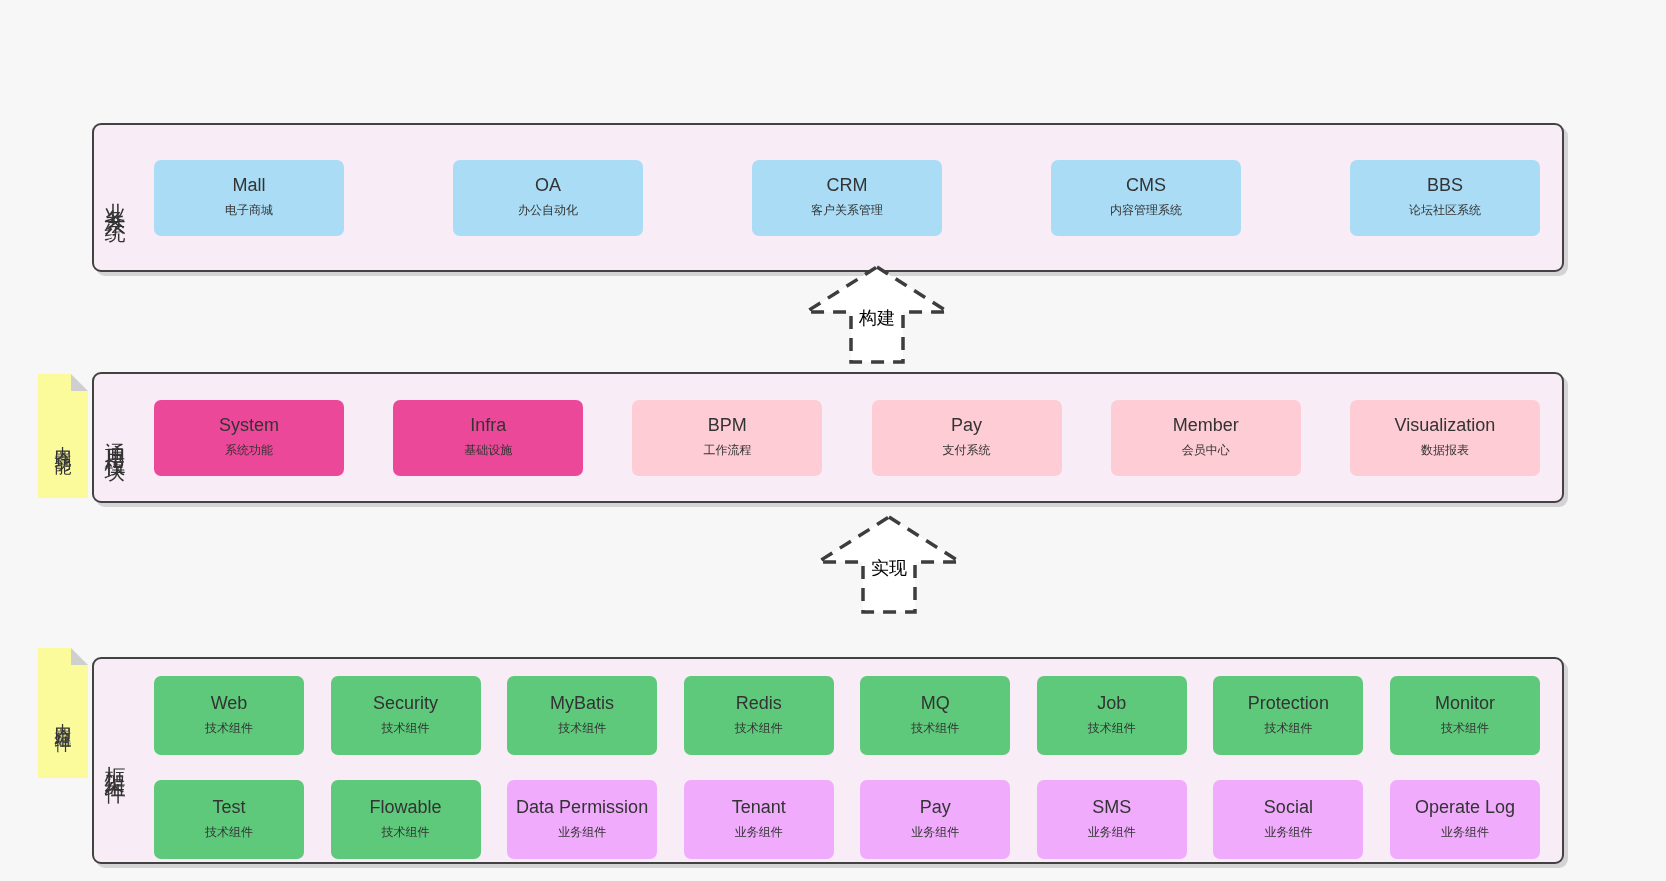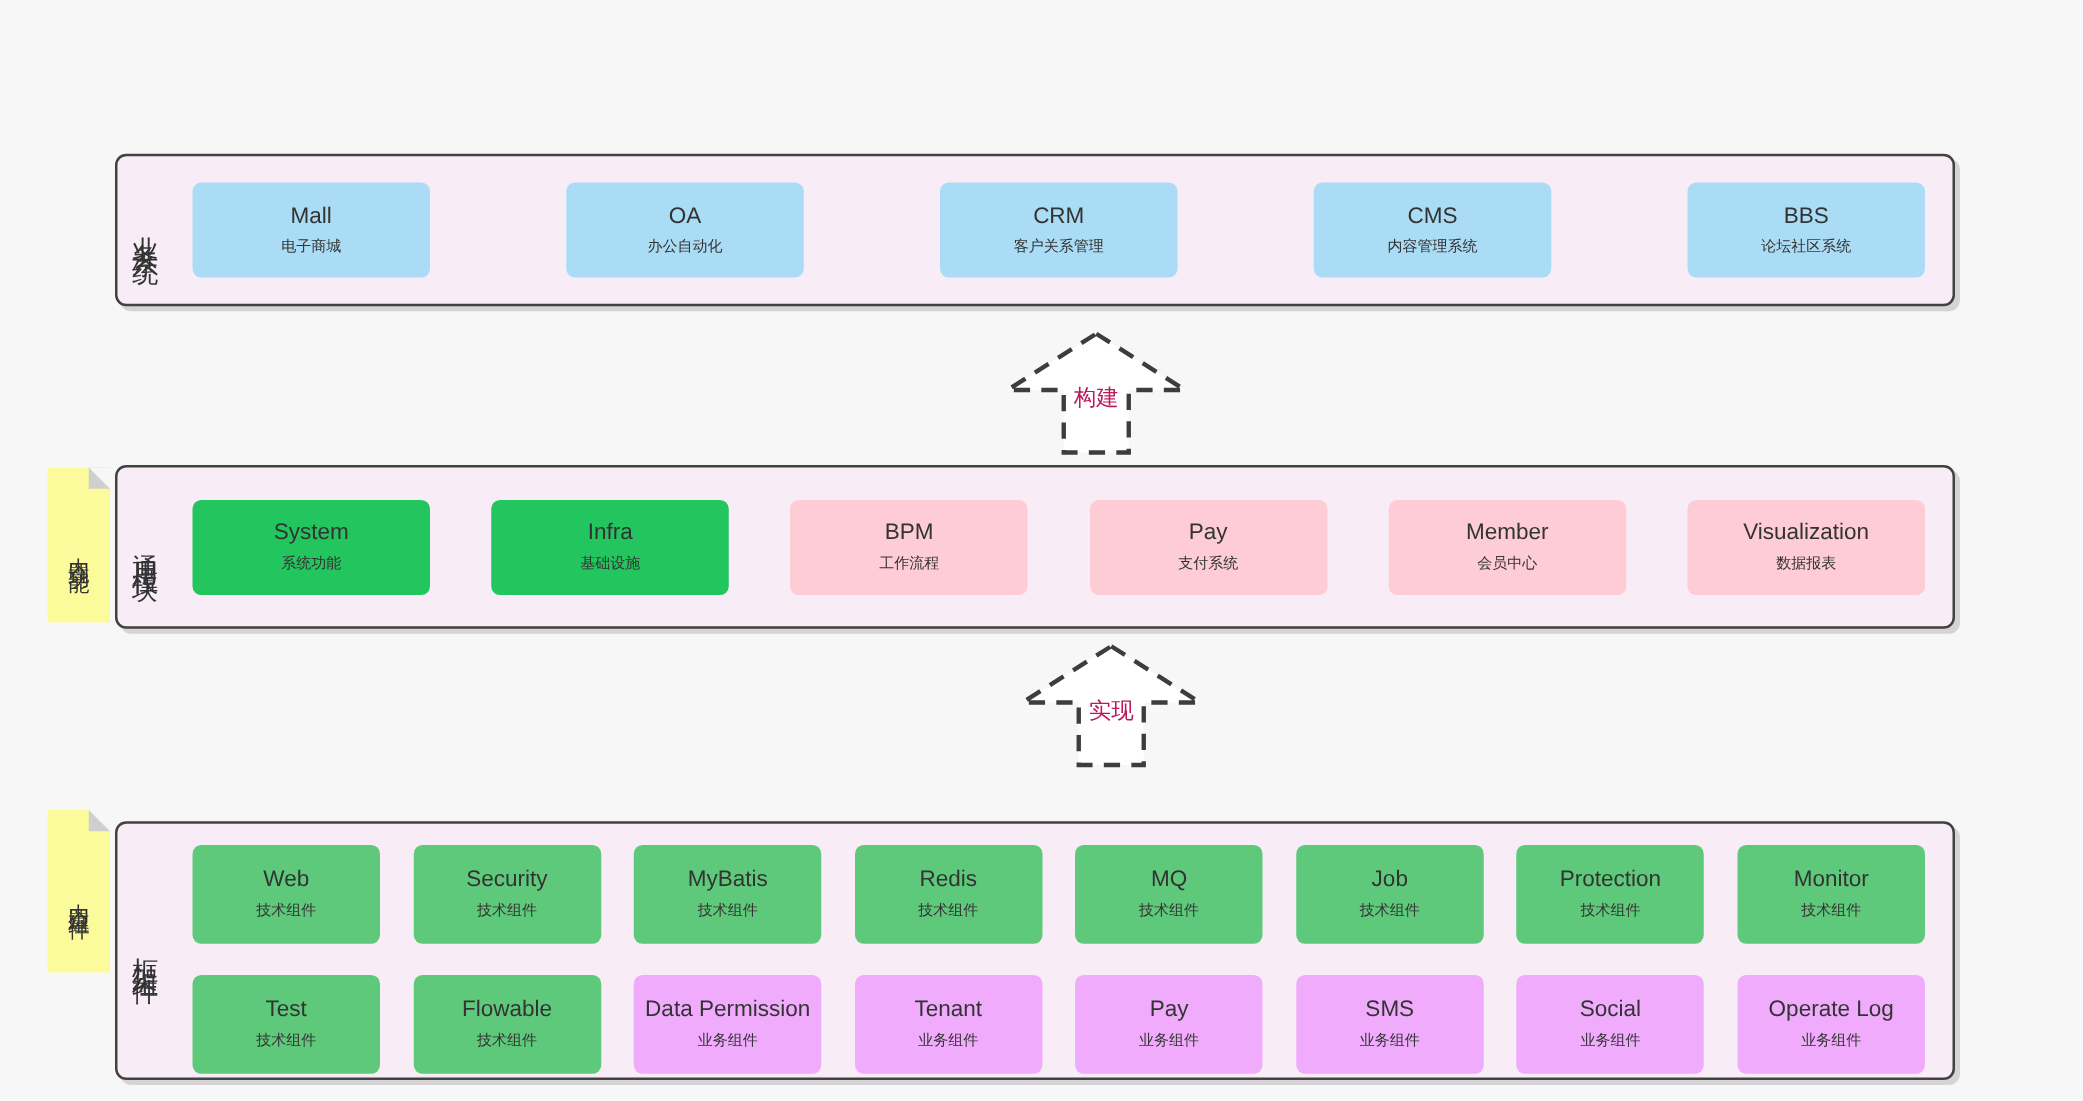--- a/index.html
+++ b/index.html
@@ -3,21 +3,21 @@
 <meta charset="utf-8">
 <style>
   html,body { margin:0; padding:0; background:#f7f7f7;
     font-family:"Liberation Sans","DejaVu Sans",sans-serif; color:#333; }
   .stage { position:relative; width:1666px; height:881px; background:#f7f7f7; overflow:hidden; }
 
   
   .container { position:absolute; left:92px; width:1472px; box-sizing:border-box;
     background:#f8edf6; border:2px solid #424242; border-radius:9px;
     box-shadow:4px 4px 0 rgba(130,120,130,0.28); }
-  #sec-business  { top:123px; height:122px; }
+  #sec-business  { top:123px; height:149px; }
   #sec-modules   { top:372px; height:131px; }
   #sec-framework { top:618px; height:207px;margin-top:39px; }
 
   
   .vlabel { position:absolute; left:11px; top:50%; transform:translateY(-50%);
     writing-mode:vertical-rl; text-orientation:upright;
     font-size:21px; letter-spacing:6px; line-height:1; color:#333; }
 
   
   .row { position:absolute; left:60px; right:22px; display:flex; justify-content:space-between; }
@@ -25,42 +25,42 @@
   #sec-framework .row1 { top:17px; }
   #sec-framework .row2 { top:121px; }
 
   .node { border-radius:7px; display:flex; flex-direction:column; align-items:center;
     justify-content:center; text-align:center; box-sizing:border-box; padding:2px 6px; }
   .w6 { width:190px; height:76px; }
   .w8 { width:150px; height:79px; }
   .node .en { font-size:18px; line-height:25px; }
   .node .cn { font-size:12px; line-height:24px; }
   .blue   { background:#aadcf5; }
-  .red    { background:#22c55e; }
+  .red    { background:#ec4899; }
   .pink   { background:#fdccd5; }
   .green  { background:#5ec97a; }
   .lgreen { background:#f0abfc;align-items:center; }
 
   
   .sticky { position:absolute; width:50px; background:#fbfb9c; }
   #sticky-modules   { left:38px; top:374px; height:124px; }
   #sticky-framework { left:38px; top:648px; height:130px; }
   .fold { position:absolute; top:0; right:0; width:0; height:0; border-style:solid;
     border-width:0 17px 17px 0; border-color:transparent #f7f7f7 #cfcfcf transparent; }
   .sticky-text { position:absolute; left:50%; top:54%; transform:translate(-50%,-50%);
     writing-mode:vertical-rl; text-orientation:upright;
     font-size:17px; letter-spacing:4px; line-height:1; color:#333; white-space:nowrap; }
 
   
   .arrow { position:absolute; width:150px; height:104px; }
   #arrow-build     { left:802px; top:262px; }
   #arrow-implement { left:814px; top:512px; }
   .arrow svg { display:block; width:100%; height:100%; }
   .arrow-label { position:absolute; left:50%; top:44px; transform:translateX(-50%);
-    background:#ffffff; padding:0 3px; font-size:18px; color:#be185d; white-space:nowrap; }
+    background:#ffffff; padding:0 3px; font-size:18px; color:#000000; white-space:nowrap; }
 </style>
 </head>
 <body>
 
 <div class="stage">
 
   <div class="container" id="sec-business">
     <div class="vlabel">业务系统</div>
     <div class="row center">
       <div class="node w6 blue">

